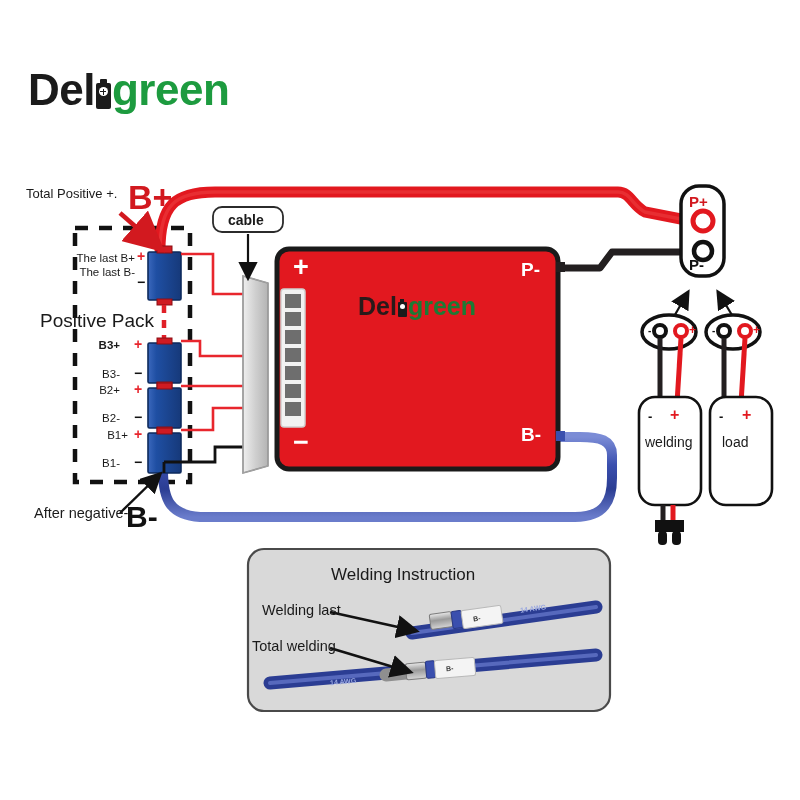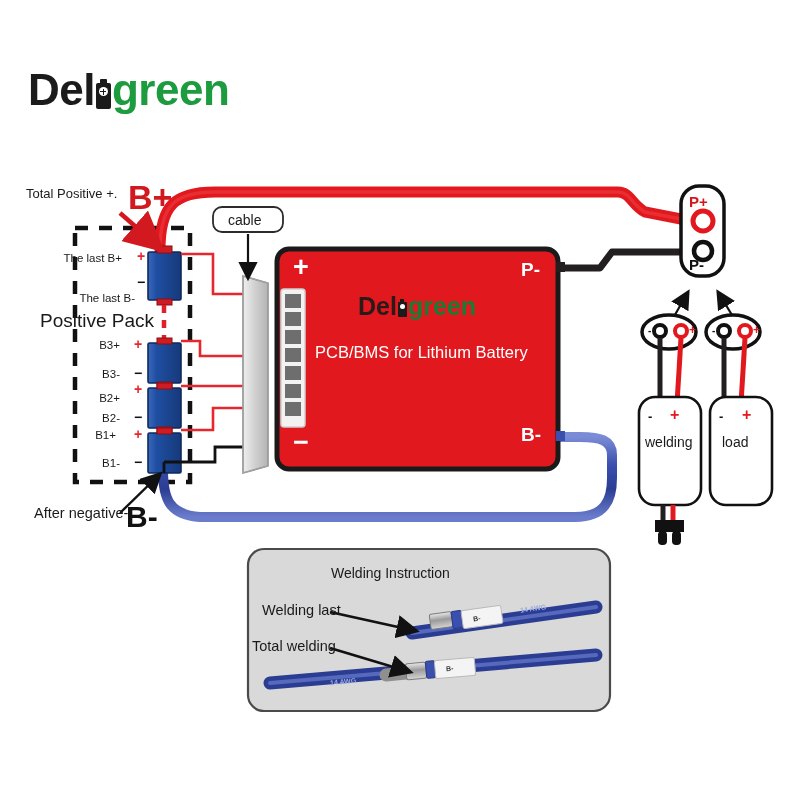--- a/index.html
+++ b/index.html
@@ -89,21 +89,21 @@
     width: 80px;
   }
   .cell-sign {
     position: absolute;
     font-size: 14px;
     font-weight: bold;
   }
   .sign-pos { color: #e8262d; }
   .sign-neg { color: #111; }
 
-  .lbl-cable { font-size: 14px; }
+  .lbl-cable { font-size: 14px; font-weight: bold; }
 
   
   #pcb-logo {
     position: absolute;
     left: 358px; top: 294px;
     font-size: 25px;
     font-weight: bold;
     line-height: 1;
   }
   #pcb-logo .dark { color: #2a1a1a; }
@@ -154,21 +154,21 @@
   }
   .dev-charger { left: 645px; top: 434px; }
   .dev-load    { left: 722px; top: 434px; }
   .dev-sign {
     position: absolute;
     font-weight: bold;
     font-size: 13px;
   }
 
   
-  .w-title { left: 331px; top: 565px; font-size: 14px; }
+  .w-title { left: 331px; top: 565px; font-size: 17px; }
   .w-here  { left: 262px; top: 602px; font-size: 14.5px; }
   .w-after { left: 252px; top: 638px; font-size: 14.5px; }
   .cbl-tag {
     position: absolute;
     font-size: 7px;
     color: #333;
     font-weight: bold;
   }
 </style>
 </head>
@@ -348,46 +348,45 @@
   <div id="logo">
     <span class="dark">Del</span><span class="batt"><span class="body"></span><span class="cap"></span><span class="plus"></span></span><span class="green">green</span>
   </div>
 
   <div class="txt lbl-total-pos">Total Positive +.</div>
   <div class="txt lbl-bplus">B+</div>
   <div class="txt lbl-total-neg">After negative-</div>
   <div class="txt lbl-bminus">B-</div>
   <div class="txt lbl-pack">Positive Pack</div>
 
-  <div class="txt cell-lbl" style="left:42px; top:252px;">The last B+</div>
+  <div class="txt cell-lbl" style="left:55px; top:252px;">The last B+</div>
   <div class="txt cell-sign sign-pos" style="left:137px; top:248px;">+</div>
-  <div class="txt cell-lbl" style="left:55px; top:292px;text-align:right;">The last B-</div>
+  <div class="txt cell-lbl" style="left:55px; top:266px;text-align:right;">The last B-</div>
   <div class="txt cell-sign sign-neg" style="left:137px; top:274px;">−</div>
 
-  <div class="txt cell-lbl" style="left:40px; top:339px;">B3+</div>
+  <div class="txt cell-lbl" style="left:40px; top:339px;font-weight:bold;">B3+</div>
   <div class="txt cell-sign sign-pos" style="left:134px; top:336px;">+</div>
   <div class="txt cell-lbl" style="left:40px; top:368px;">B3-</div>
   <div class="txt cell-sign sign-neg" style="left:134px; top:365px;">−</div>
 
-  <div class="txt cell-lbl" style="left:40px; top:384px;margin-top:8px;">B2+</div>
+  <div class="txt cell-lbl" style="left:40px; top:384px;">B2+</div>
   <div class="txt cell-sign sign-pos" style="left:134px; top:381px;">+</div>
   <div class="txt cell-lbl" style="left:40px; top:412px;">B2-</div>
   <div class="txt cell-sign sign-neg" style="left:134px; top:409px;">−</div>
 
-  <div class="txt cell-lbl" style="left:36px; top:429px;">B1+</div>
+  <div class="txt cell-lbl" style="left:48px; top:429px;">B1+</div>
   <div class="txt cell-sign sign-pos" style="left:134px; top:426px;">+</div>
   <div class="txt cell-lbl" style="left:40px; top:457px;">B1-</div>
   <div class="txt cell-sign sign-neg" style="left:134px; top:454px;">−</div>
 
   <div class="txt lbl-cable" style="left:228px; top:212px;">cable</div>
 
   <div id="pcb-logo">
     <span class="dark">Del</span><span class="batt"><span class="body"></span><span class="cap"></span><span class="plus"></span></span><span class="green">green</span>
   </div>
-  <div id="pcb-tagline">PCB/BMS for Lithium Battery</div>
   <div class="pcb-mark pcb-plus">+</div>
   <div class="pcb-mark pcb-minus">−</div>
   <div class="pcb-mark pcb-pm">P-</div>
   <div class="pcb-mark pcb-bm">B-</div>
 
   <div class="txt t-pplus">P+</div>
   <div class="txt t-pminus">P-</div>
 
   <div class="dev-label dev-charger">welding</div>
   <div class="dev-label dev-load">load</div>

